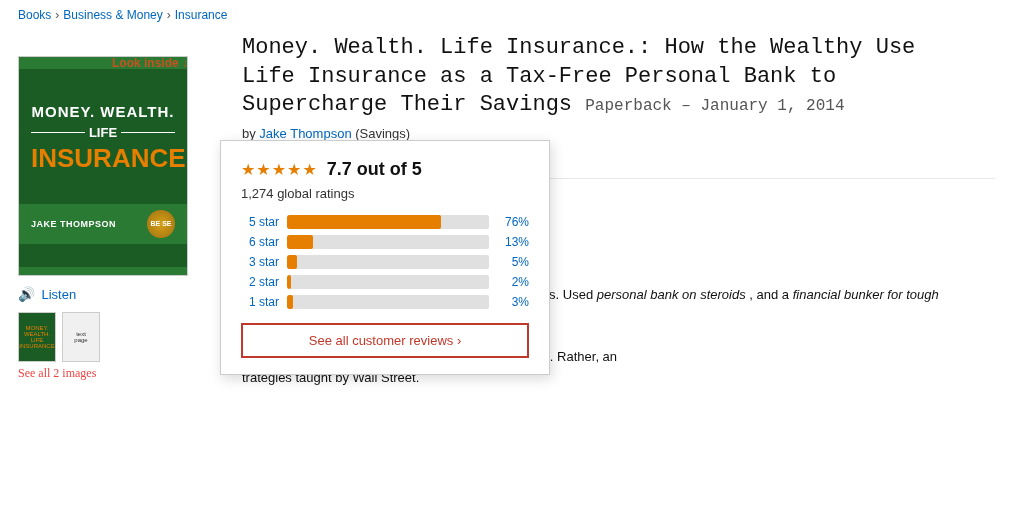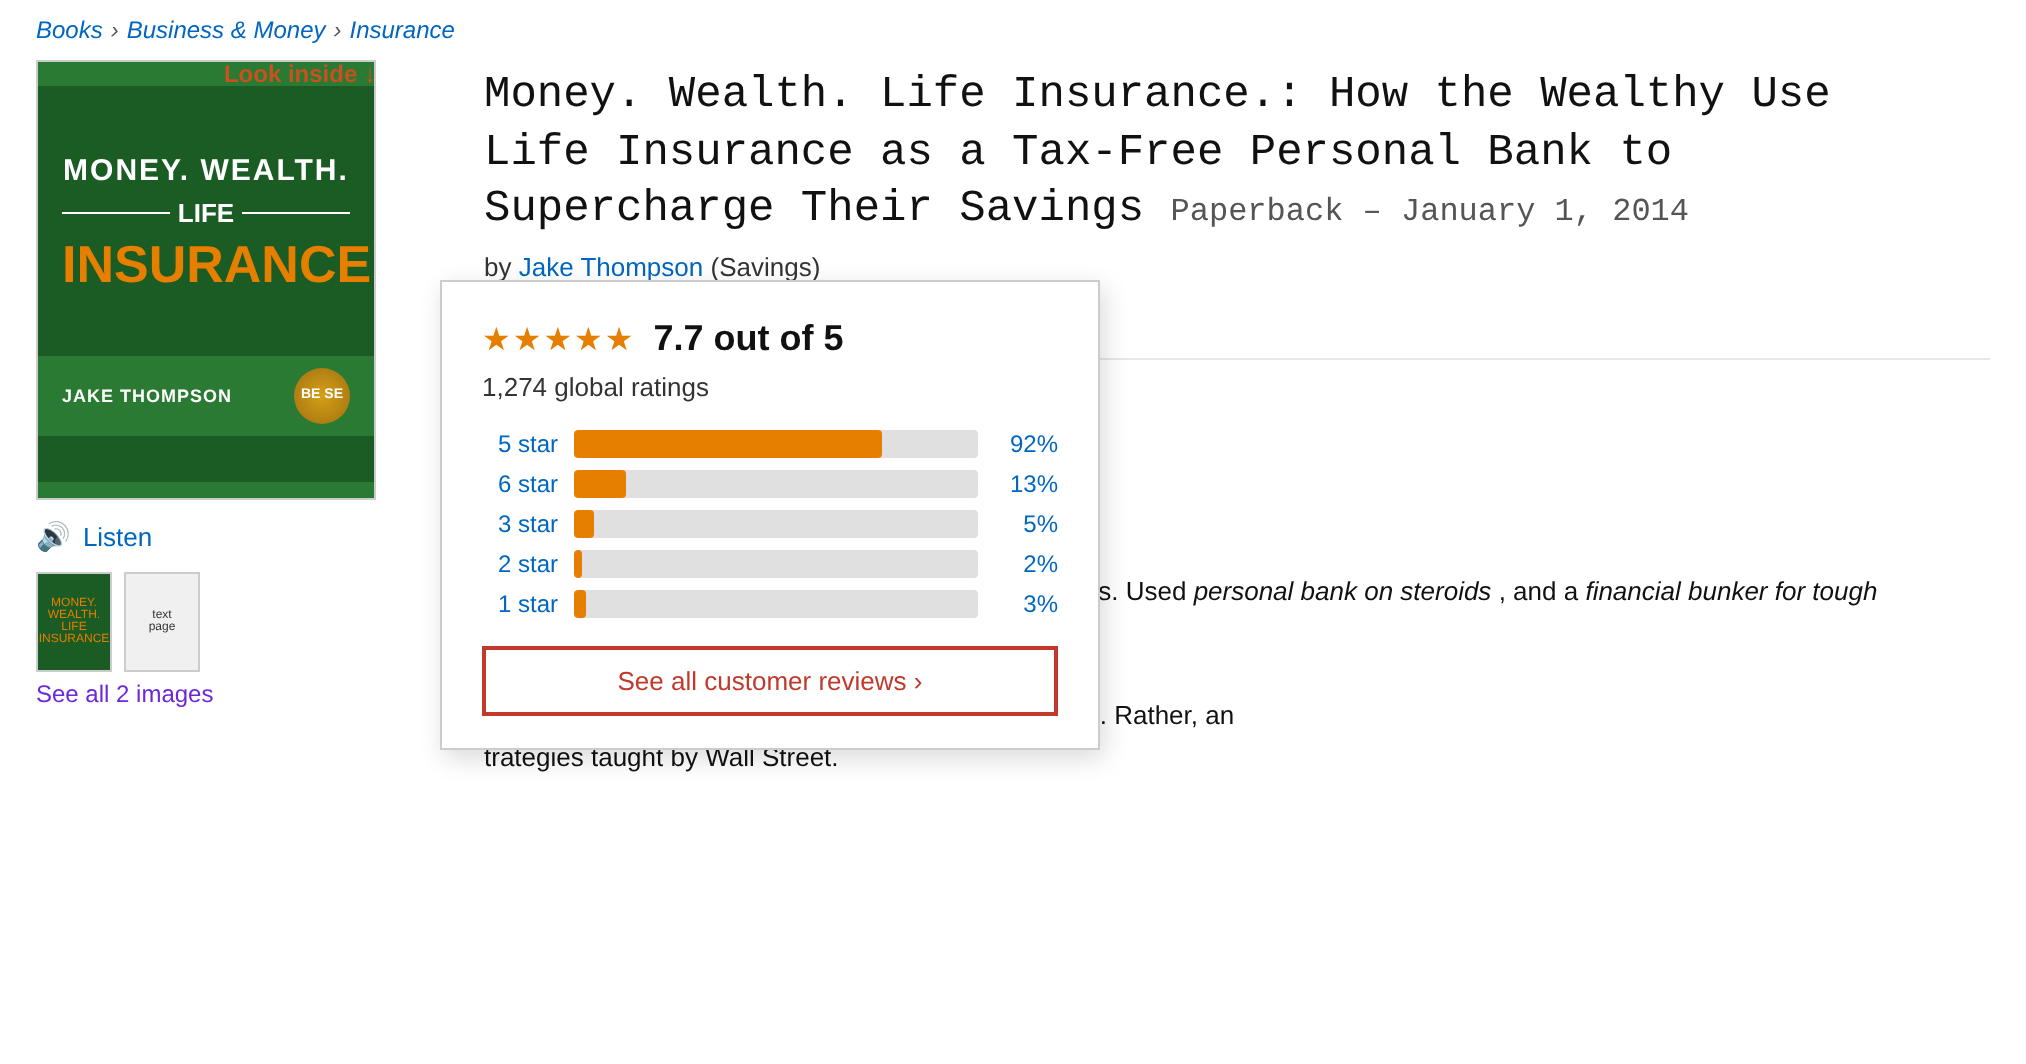--- a/index.html
+++ b/index.html
@@ -15,39 +15,39 @@
     }
 
     
     .breadcrumb {
       padding: 8px 18px;
       font-size: 12px;
       color: #555;
       display: flex;
       gap: 4px;
       align-items: center;
-      font-style: italic;
     }
     .breadcrumb a {
       color: #0066c0;
       text-decoration: none;
     }
     .breadcrumb-sep { color: #555; }
 
     
     .main-content {
       display: flex;
       padding: 0 18px;
       gap: 24px;
     }
 
     
     .left-col {
       flex: 0 0 200px;
       position: relative;
+      margin-top: 26px;
     }
 
     .book-cover-container {
       position: relative;
       width: 170px;
     }
 
     .look-inside {
       position: absolute;
       top: 0;
@@ -208,23 +208,24 @@
       color: #333;
       display: flex;
       align-items: center;
       justify-content: center;
       text-align: center;
       padding: 2px;
     }
 
     .see-all-images {
       font-size: 12px;
-      color: #6d28d9;
+      color: #ef4444;
       cursor: pointer;
       margin-top: 4px;
+      font-family: Liberation Serif, serif;
     }
 
     
     .right-col {
       flex: 1;
       padding-top: 4px;
     }
 
     .book-main-title {
       font-size: 22px;
@@ -571,21 +572,21 @@
     </div>
     <span class="popup-rating-value">7.7 out of 5</span>
   </div>
   <div class="popup-global-ratings">1,274 global ratings</div>
 
   <div class="rating-bar-row">
     <span class="rating-bar-label">5 star</span>
     <div class="rating-bar-track">
       <div class="rating-bar-fill" style="width: 76%"></div>
     </div>
-    <span class="rating-bar-pct">92%</span>
+    <span class="rating-bar-pct">76%</span>
   </div>
   <div class="rating-bar-row">
     <span class="rating-bar-label">6 star</span>
     <div class="rating-bar-track">
       <div class="rating-bar-fill" style="width: 13%"></div>
     </div>
     <span class="rating-bar-pct">13%</span>
   </div>
   <div class="rating-bar-row">
     <span class="rating-bar-label">3 star</span>

